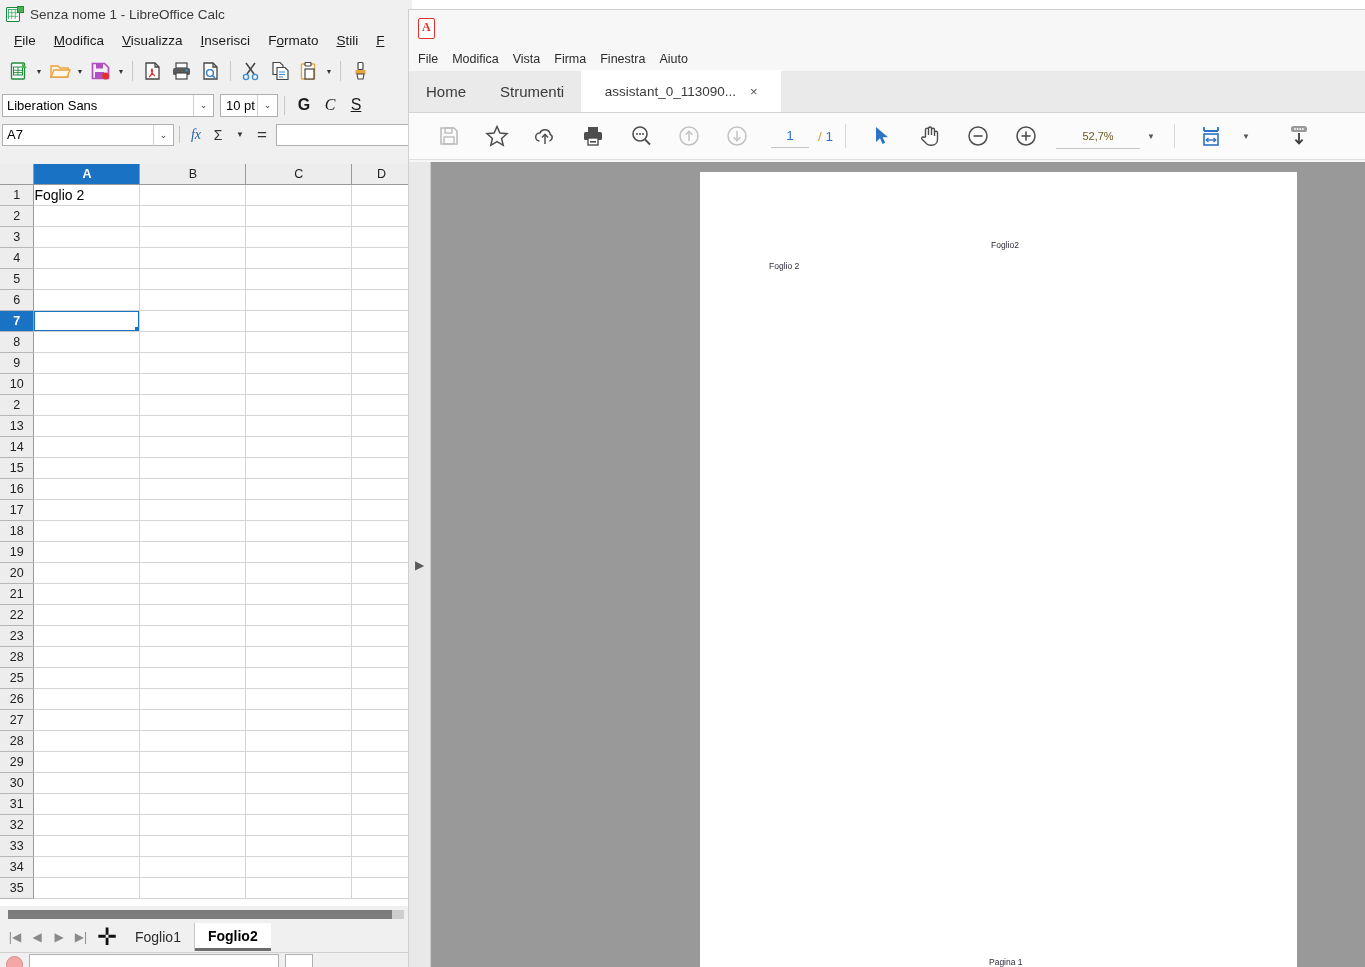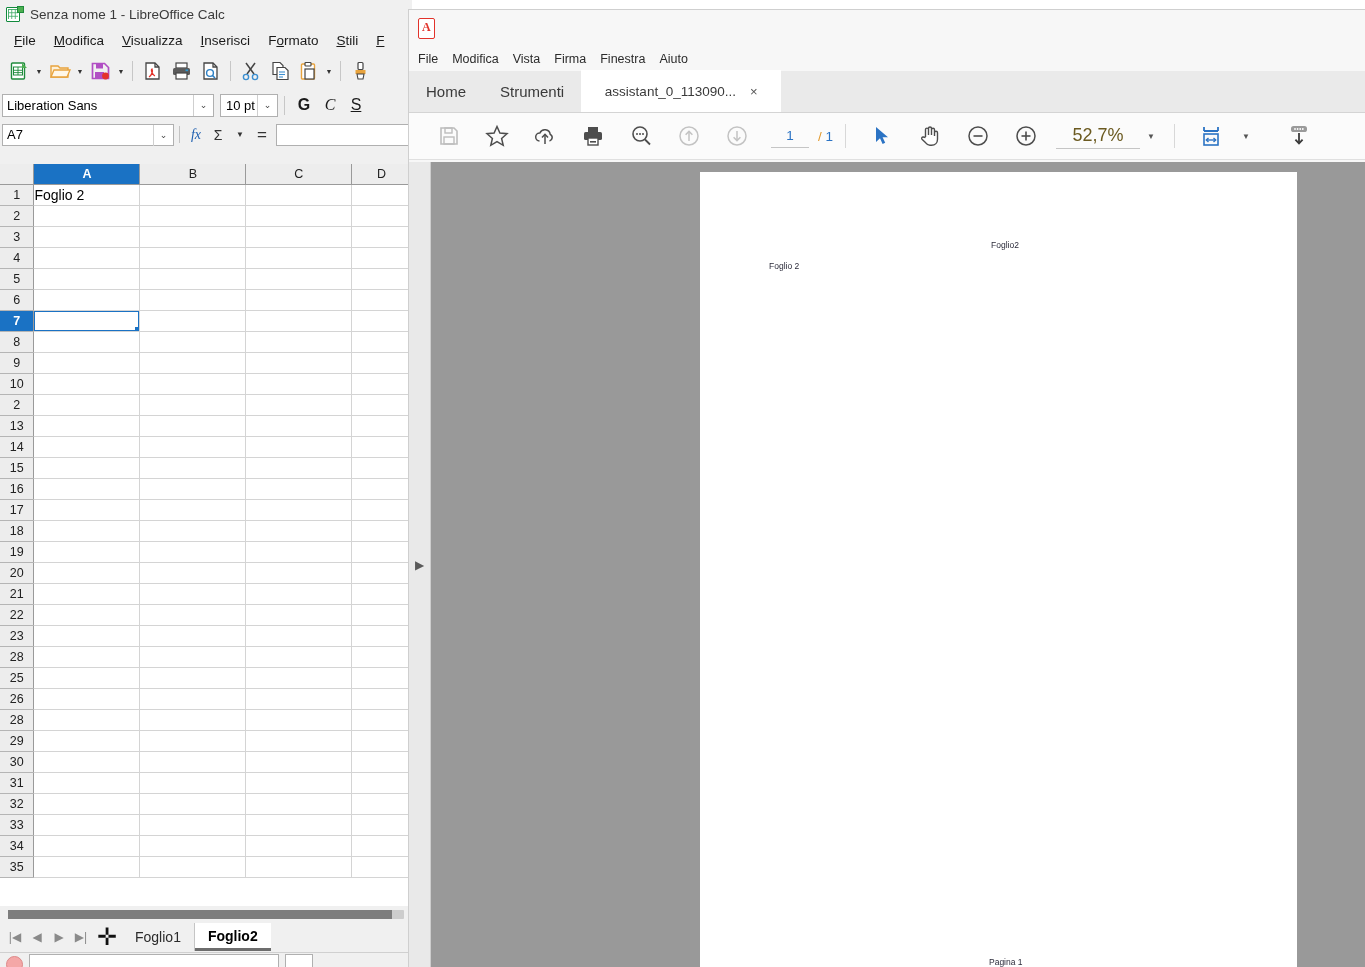--- a/index.html
+++ b/index.html
@@ -248,21 +248,21 @@
     display: flex; align-items: center; justify-content: center;
     font-size: 13.5px; color: #2b73c4; margin-left: 10px;
   }
   .pagetotal {
     font-size: 13.5px; color: #2b73c4; margin-left: 9px; white-space: nowrap;
   }
   .pagetotal .slash { color: #e29a2e; }
   .zoom-box {
     width: 84px; height: 26px; border-bottom: 1px solid #c5c5c5;
     display: flex; align-items: center; justify-content: center;
-    font-size: 18px; color: #6b5a20; margin-left: 6px;
+    font-size: 11px; color: #6b5a20; margin-left: 6px;
   }
   .zoom-caret { width: 22px; display: flex; align-items: center; justify-content: center;
     font-size: 8px; color: #555; }
 
   
   .ac-body {
     position: absolute; left: 0; top: 152px; width: 957px; height: 806px;
     background: #999999;
   }
   .ac-leftrail {
@@ -607,20 +607,27 @@
               <td class="cell" style="width: 60px;"></td>
             </tr>
             <tr>
               <th class="rowhead">26</th>
               <td class="cell" style="width: 106px;"></td>
               <td class="cell" style="width: 106px;"></td>
               <td class="cell" style="width: 106px;"></td>
               <td class="cell" style="width: 60px;"></td>
             </tr>
             <tr>
+              <th class="rowhead">27</th>
+              <td class="cell" style="width: 106px;"></td>
+              <td class="cell" style="width: 106px;"></td>
+              <td class="cell" style="width: 106px;"></td>
+              <td class="cell" style="width: 60px;"></td>
+            </tr>
+            <tr>
               <th class="rowhead">28</th>
               <td class="cell" style="width: 106px;"></td>
               <td class="cell" style="width: 106px;"></td>
               <td class="cell" style="width: 106px;"></td>
               <td class="cell" style="width: 60px;"></td>
             </tr>
             <tr>
               <th class="rowhead">29</th>
               <td class="cell" style="width: 106px;"></td>
               <td class="cell" style="width: 106px;"></td>

